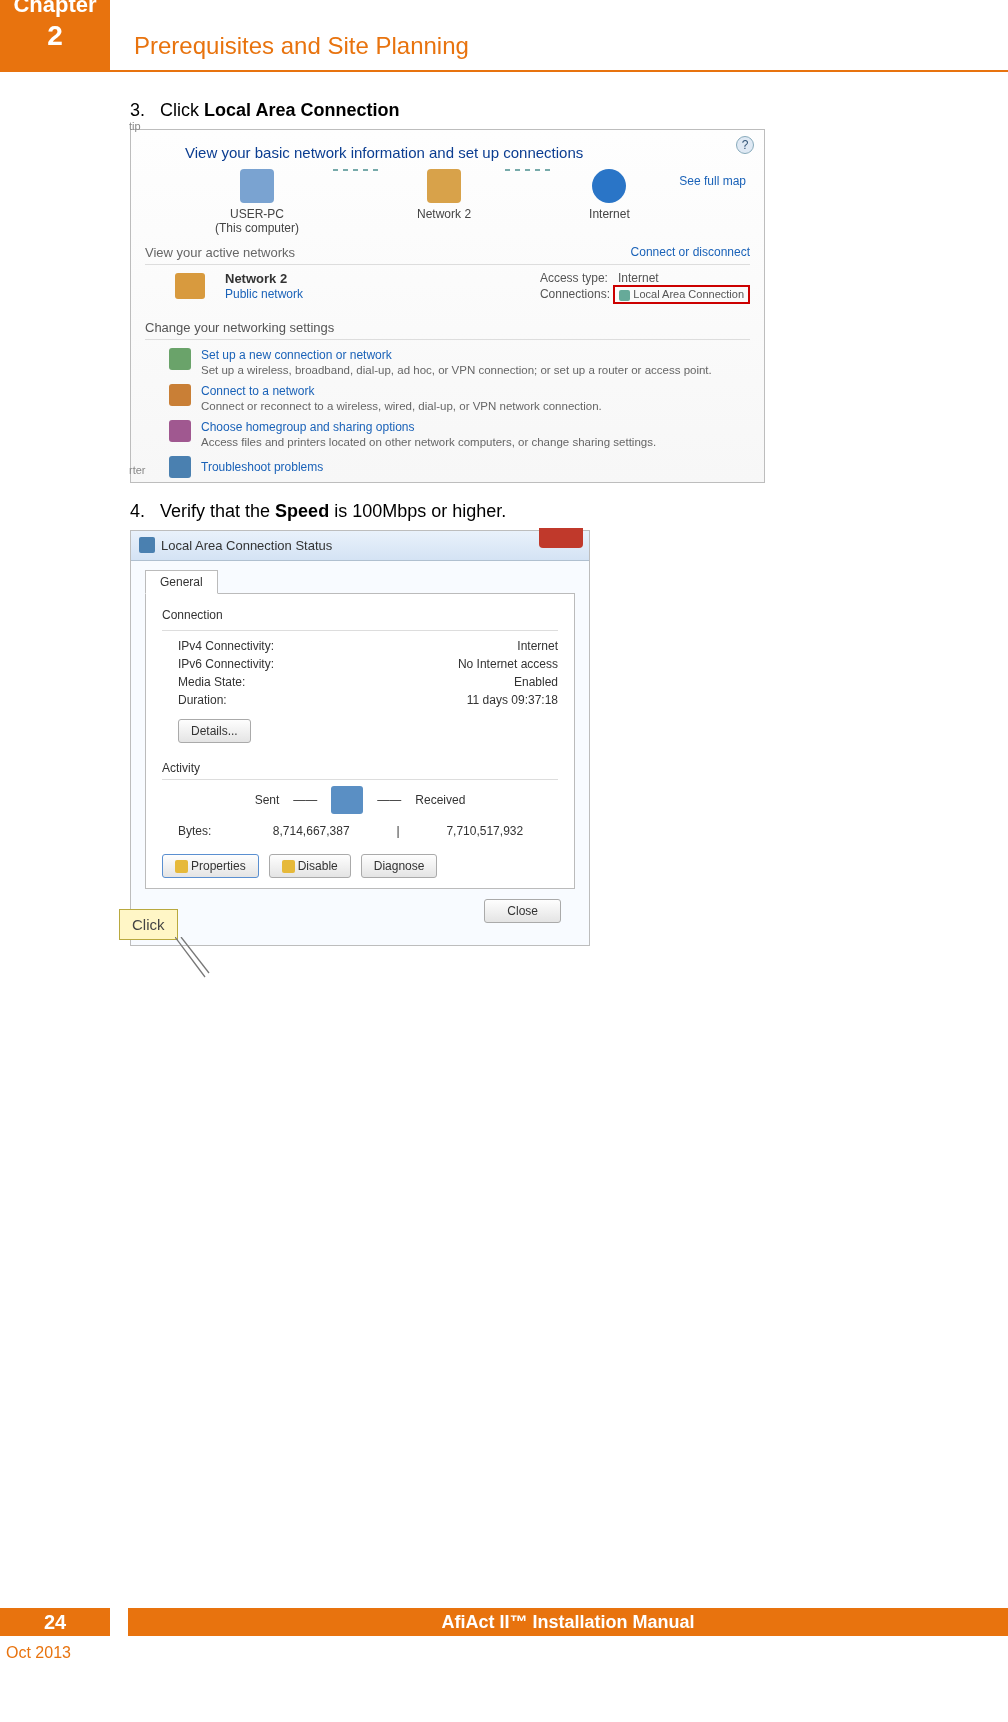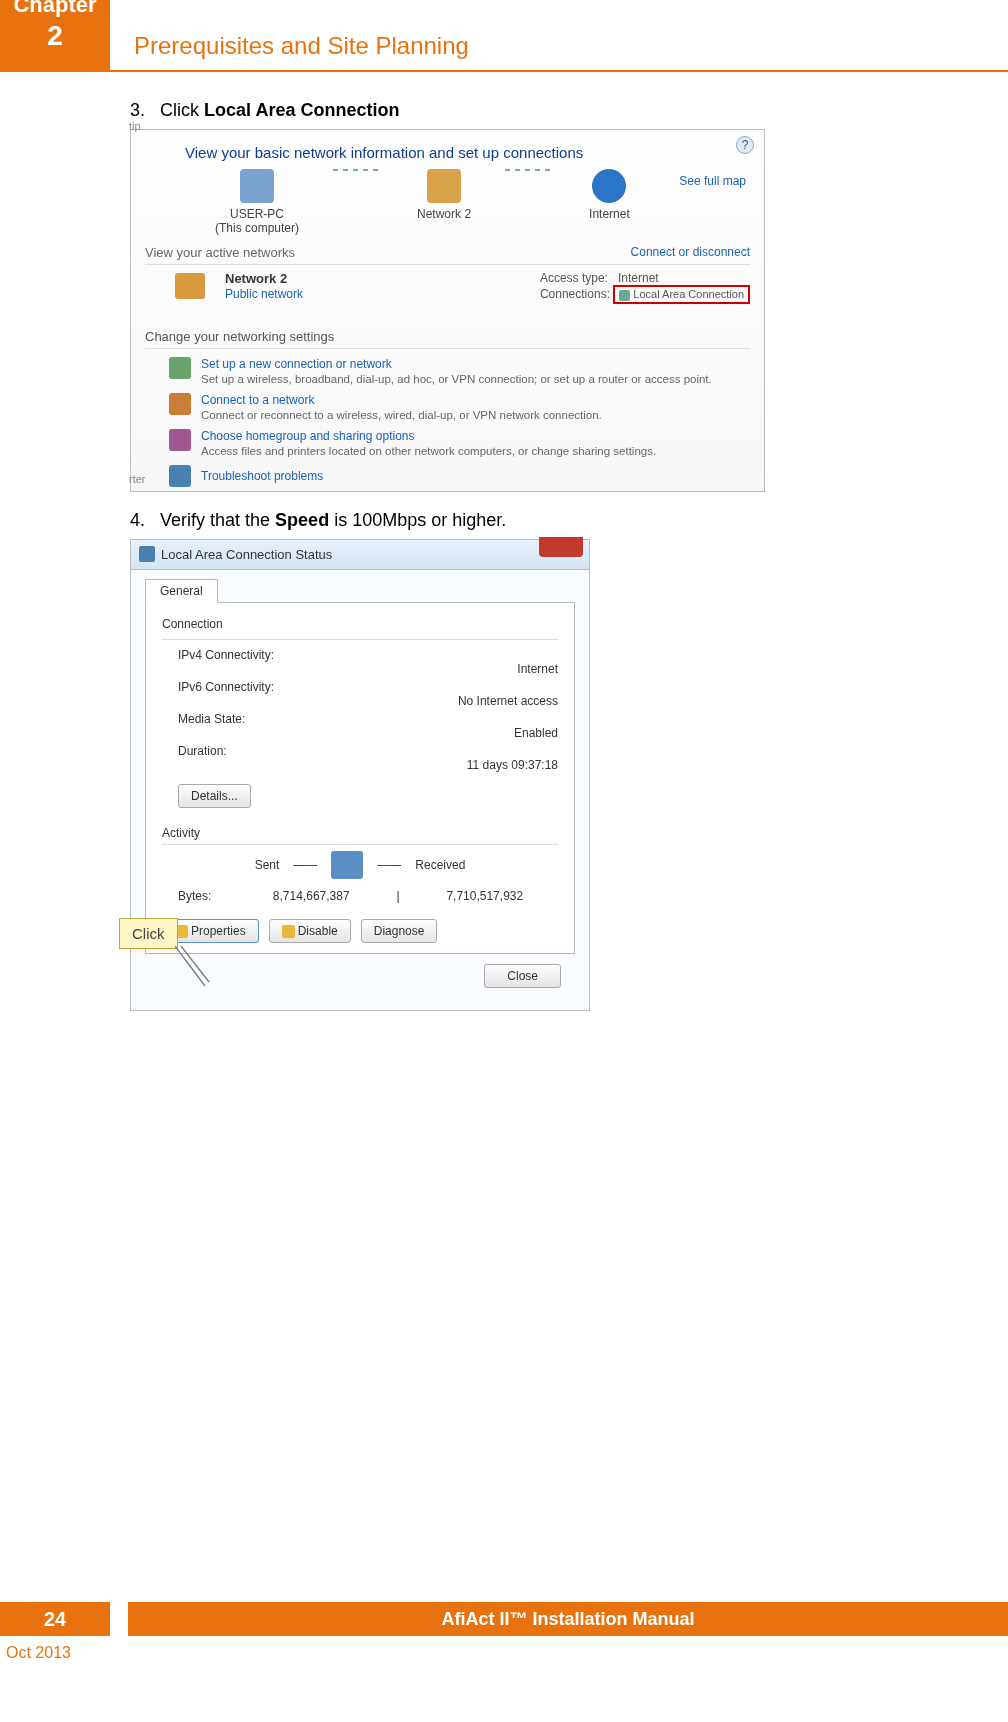--- a/index.html
+++ b/index.html
@@ -72,21 +72,21 @@
   .sec-lbl { color: #666; font-size: 13px; margin-top: 10px; }
   .hr-line { border: none; border-top: 1px solid #ddd; margin: 4px 0 6px; }
   .sec-link-right { color: #1a62b8; font-size: 12px; float: right; }
   .netrow { display: flex; margin-left: 30px; margin-top: 4px; gap: 20px; align-items: flex-start; }
   .netrow .ic { width: 30px; height: 26px; background: #d89a3e; margin-top: 2px; border-radius: 3px;}
   .netrow .txt b { color: #333; font-size: 13px;}
   .netrow .txt .sub { color: #1a62b8; font-size: 12px;}
   .acc-block { margin-left: auto; font-size: 12px; text-align: left; color: #555;}
   .acc-block .lac { display: inline-block; border: 2px solid #c00; padding: 1px 4px; font-size: 11px; }
   .acc-block .lac .mini-ic { display:inline-block; width:11px; height:11px; background:#6a9; margin-right:3px; vertical-align:middle; border-radius:2px;}
-  .chg { color: #555; margin-top: 25px; font-size: 13px;}
+  .chg { color: #555; margin-top: 16px; font-size: 13px;}
   .opt-row { display: flex; gap: 10px; margin-left: 24px; margin-top: 8px;}
   .opt-row .oic { width: 22px; height: 22px; background: #6aa36a; border-radius: 3px; flex-shrink: 0;}
   .opt-row .oic.c2 { background: #c97f36; }
   .opt-row .oic.c3 { background: #a05890; }
   .opt-row .otxt .olnk { color: #1a62b8; font-size: 12px;}
   .opt-row .otxt .odesc { color: #666; font-size: 11.5px; margin-top: 2px;}
   .trouble-row { display:flex; gap:10px; margin-left:24px; margin-top:8px; align-items:center;}
   .trouble-row .tic { width:22px; height:22px; background:#4a80b0; border-radius:3px;}
   .trouble-row .tlnk { color:#1a62b8; font-size:12px;}
   .corner-txt { position: absolute; left: -2px; font-size: 11px; color: #888;}
@@ -108,21 +108,21 @@
     padding-left: 8px;
     position: relative;
   }
   .titlebar .tic2 { width:16px; height:16px; background:#4a80b0; border-radius:2px; margin-right:6px;}
   .titlebar .ttxt { font-size: 13px; color: #333;}
   .close-btn { position: absolute; right: 6px; top: -3px; width: 44px; height: 20px; background: #c0392b; border-radius: 0 0 4px 4px;}
   .dlg-body { padding: 8px 14px 12px;}
   .tab { display: inline-block; border: 1px solid #bbb; border-bottom: 1px solid #fff; background: #fff; padding: 4px 14px; font-size: 12px; position: relative; top: 1px;}
   .tab-area { border: 1px solid #bbb; padding: 14px 16px 10px; background: #fff; font-size: 12px;}
   .conn-lbl { color: #333; margin-bottom: 8px;}
-  .fld-row { display: flex; padding: 2px 0 2px 16px; font-size: 12px; color: #333; flex-direction: column;}
+  .fld-row { display: flex; padding: 2px 0 2px 16px; font-size: 12px; color: #333;}
   .fld-row .k { flex: 1;}
   .fld-row .v { text-align: right;}
   .speed-row { border: 2px solid #c00; display: flex; padding: 2px 4px 2px 16px; margin: 0 -2px;}
   .speed-row .k { flex:1;}
   .btn { display: inline-block; background: linear-gradient(#fefefe,#e4e4e4); border: 1px solid #aaa; border-radius: 3px; padding: 4px 12px; font-size: 12px; color: #333;}
   .btn .bic { display:inline-block; width:13px; height:13px; vertical-align:middle; margin-right:3px; border-radius:2px;}
   .details-wrap { margin: 10px 0 18px 16px;}
   .act-sec { }
   .act-row { display:flex; align-items:center; justify-content:center; gap:14px; margin:6px 0;}
   .act-row .mid-ic { width:32px; height:28px; background:#5a8fc4; border-radius:3px;}
@@ -146,21 +146,21 @@
     left: 44px; top: 406px;
     width: 36px; height: 44px;
   }
   .callout-line svg line { stroke: #777; stroke-width:1.3;}
 
   .footer-block {
     position: absolute;
     bottom: 60px;
     left: 0; right: 0;
   }
-  .footer-bar { display: flex; height: 34px;}
+  .footer-bar { display: flex; height: 28px;}
   .page-box { width: 110px; background: #e8730e; color: #fff; font-weight: bold; font-size: 20px; display: flex; align-items:center; justify-content:center;}
   .gap { width: 18px;}
   .manual-title { flex: 1; background: #e8730e; color: #fff; font-weight: bold; font-size: 18px; display:flex; align-items:center; justify-content:center;}
   .date-txt { color: #e8730e; font-size: 16px; margin-top: 8px; margin-left: 6px;}
 </style>
 </head>
 <body>
 
 <div class="header">
   <div class="chapter-box">

